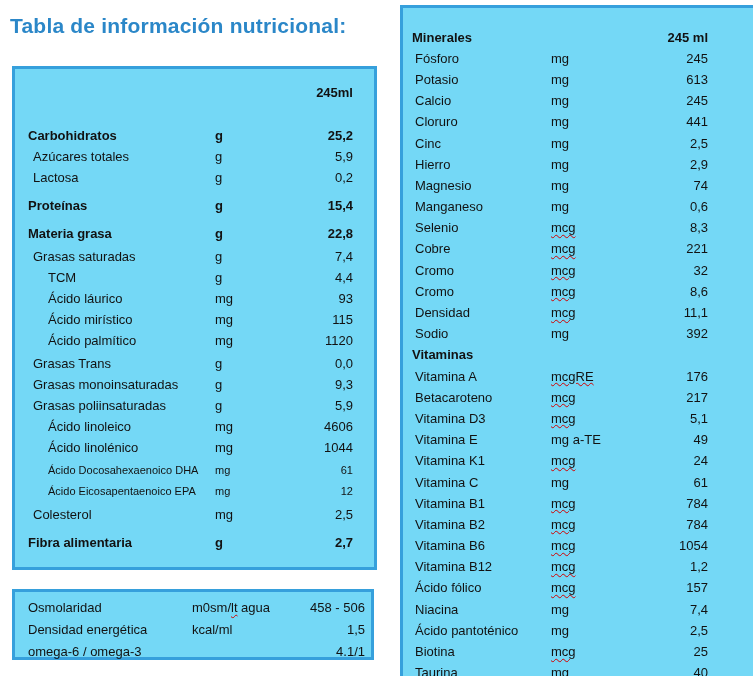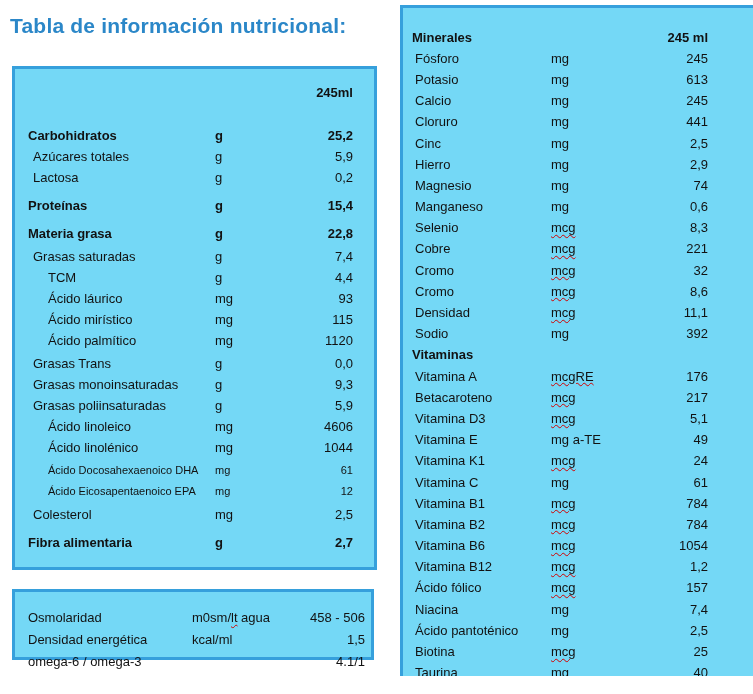--- a/index.html
+++ b/index.html
@@ -17,21 +17,21 @@
   .page-title{
     position:absolute;left:10px;top:14px;font-size:21px;font-weight:600;
     color:var(--title);letter-spacing:.2px;
   }
   .tbl{
     position:absolute;background:var(--fill);
     border:3px solid var(--border);box-sizing:border-box;
     font-size:13px;
   }
   #main-table{left:12px;top:66px;width:365px;height:504px;padding-top:12px;}
-  #bottom-table{left:12px;top:589px;width:362px;height:71px;padding-top:14px;}
+  #bottom-table{left:12px;top:589px;width:362px;height:71px;padding-top:4px;}
   #right-table{left:400px;top:5px;width:358px;height:684px;padding-top:18px;}
 
   .row{position:relative;height:21px;}
   #right-table .row{height:21.2px;}
   #bottom-table .row{height:22px;}
 
   .lbl,.unit,.val{position:absolute;top:50%;transform:translateY(-50%);white-space:nowrap;}
   .val{text-align:right;}
 
   

